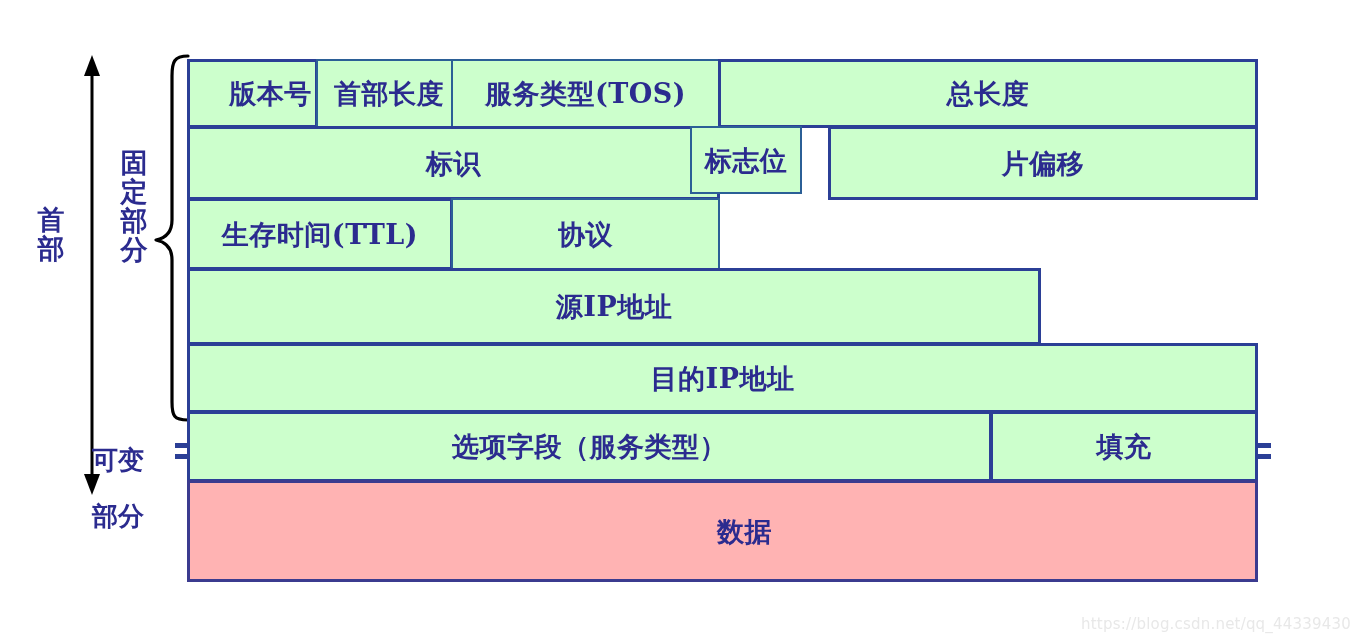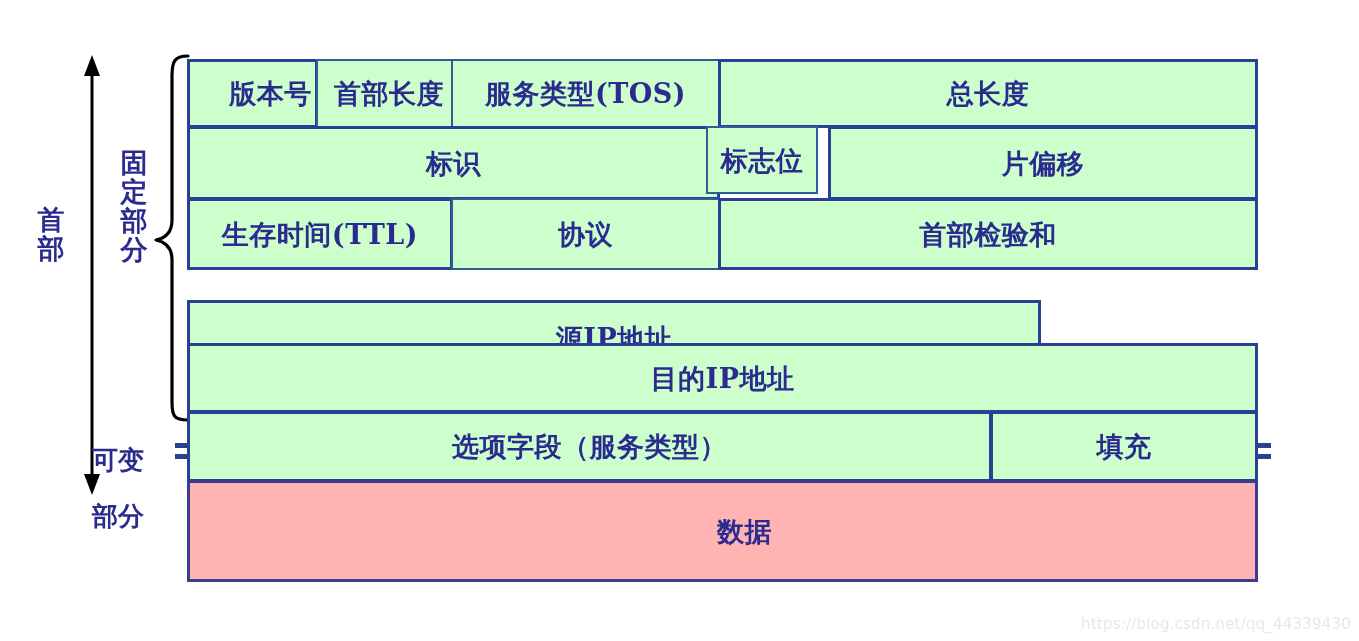--- a/index.html
+++ b/index.html
@@ -136,28 +136,27 @@
   </svg>
 
   <div class="grid">
 
     <div class="cell outer" style="left:0px; top:0px; width:131px; height:69px;padding-left:36px;">版本号</div>
     <div class="cell" style="left:129px; top:0px; width:146px; height:69px;">首部长度</div>
     <div class="cell" style="left:264px; top:0px; width:269px; height:69px;">服务类型(TOS)</div>
     <div class="cell outer" style="left:531px; top:0px; width:540px; height:69px;">总长度</div>
 
     <div class="cell outer" style="left:0px; top:67px; width:533px; height:74px;">标识</div>
-    <div class="cell" style="left:519px; top:67px; width:112px; height:68px;">标志位</div>
+    <div class="cell" style="left:503px; top:67px; width:112px; height:68px;">标志位</div>
     <div class="cell outer" style="left:641px; top:67px; width:430px; height:74px;">片偏移</div>
 
     <div class="cell outer" style="left:0px; top:139px; width:266px; height:72px;">生存时间(TTL)</div>
     <div class="cell" style="left:264px; top:139px; width:269px; height:72px;">协议</div>
-    <div class="cell outer" style="left:531px; top:139px; width:540px; height:72px;">首部检验和</div>
 
-    <div class="cell outer" style="left:0px; top:209px; width:854px; height:77px;margin-top:32px;">源IP地址</div>
+    <div class="cell outer" style="left:0px; top:209px; width:854px; height:77px;">源IP地址</div>
 
     <div class="cell outer" style="left:0px; top:284px; width:1071px; height:70px;">目的IP地址</div>
 
     <div class="cell outer" style="left:0px; top:352px; width:805px; height:71px;">选项字段（服务类型）</div>
     <div class="cell outer" style="left:803px; top:352px; width:268px; height:71px;">填充</div>
 
     <div class="cell data-cell" style="left:0px; top:421px; width:1071px; height:102px;padding-left:44px;">数据</div>
 
   </div>
 

